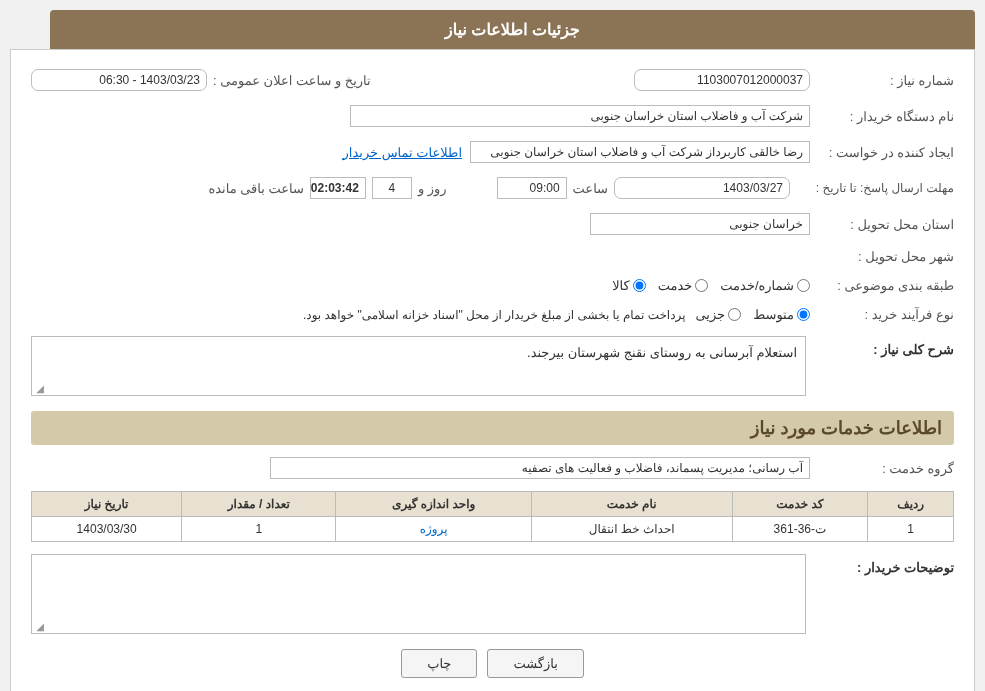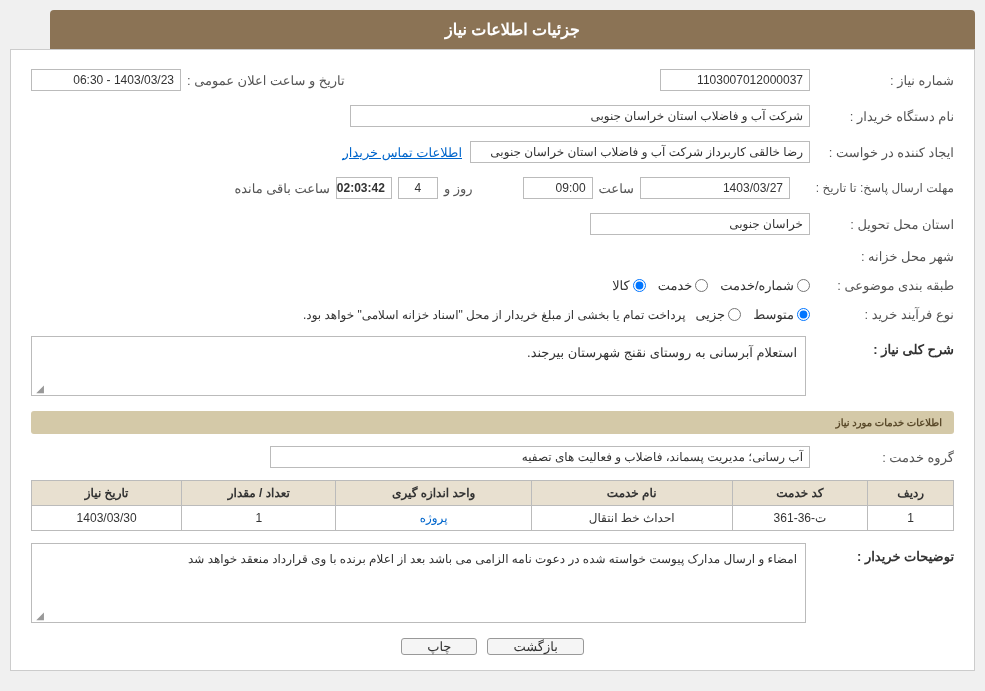--- a/index.html
+++ b/index.html
@@ -28,35 +28,35 @@
     }
     .main-card {
       background: #fff;
       border: 1px solid #ccc;
       padding: 15px 20px;
     }
     .section-header {
       background: #d4c9a8;
       color: #5a4a2a;
       font-weight: bold;
-      font-size: 10px;
+      font-size: 18px;
       padding: 6px 12px;
       margin: 15px 0 8px 0;
       border-radius: 3px;
     }
     .input-box {
       border: 1px solid #bbb;
       background: #fff;
       padding: 3px 6px;
       font-size: 12px;
       font-family: Tahoma, Arial, sans-serif;
       direction: rtl;
       text-align: right;
     }
-    .input-date { width: 150px; }
+    .input-date { width: 176px; border-radius: 7px; }
     .input-small { width: 70px; }
     .link-blue {
       color: #0066cc;
       text-decoration: underline;
       cursor: pointer;
     }
     .radio-group {
       display: flex;
       gap: 12px;
       align-items: center;
@@ -128,21 +128,21 @@
       position: relative;
     }
     .bottom-buttons {
       text-align: center;
       margin-top: 15px;
       display: flex;
       justify-content: center;
       gap: 10px;
     }
     .btn {
-      padding: 0 25px;
+      padding: 6px 25px;
       font-size: 13px;
       font-family: Tahoma, Arial, sans-serif;
       cursor: pointer;
       border: 1px solid #999;
       border-radius: 3px;
       text-align: right;
     }
     .btn-back {
       background: #f5f5f5;
       color: #333;
@@ -217,21 +217,21 @@
     </div>
 
     <div class="info-row" style="margin-bottom:6px;">
       <div class="col-label">استان محل تحویل :</div>
       <div class="col-value">
         <span class="input-box" style="display:inline-block; width:220px;">خراسان جنوبی</span>
       </div>
     </div>
 
     <div class="info-row" style="margin-bottom:6px;">
-      <div class="col-label">شهر محل خزانه :</div>
+      <div class="col-label">شهر محل تحویل :</div>
     </div>
 
     <div class="info-row" style="margin-bottom:6px;">
       <div class="col-label">طبقه بندی موضوعی :</div>
       <div class="col-value">
         <div class="radio-group">
           <label class="radio-item">
             <input type="radio" name="tabaqe" style=""> 
               <span>شماره/خدمت</span>
           </label>
@@ -307,21 +307,20 @@
     </tr>
         </tbody>
     </table>
 
     <div style="display:flex; align-items:flex-start; margin-top:12px; margin-bottom:10px; gap:8px; direction:rtl;">
       <div style="width:140px; text-align:right; padding-top:6px;">
         <span class="col-label" style="font-weight:bold; color:#333;">توضیحات خریدار :</span>
       </div>
       <div style="flex:1; position:relative;">
         <div class="tawzih-box">
-          <span>امضاء و ارسال مدارک پیوست خواسته شده در دعوت نامه الزامی می باشد بعد از اعلام برنده با وی قرارداد منعقد خواهد شد</span>
           <span class="sharh-resize">◢</span>
         </div>
       </div>
     </div>
 
     <div class="bottom-buttons">
       <button class="btn btn-back">بازگشت</button>
       <button class="btn btn-print">چاپ</button>
     </div>
 

